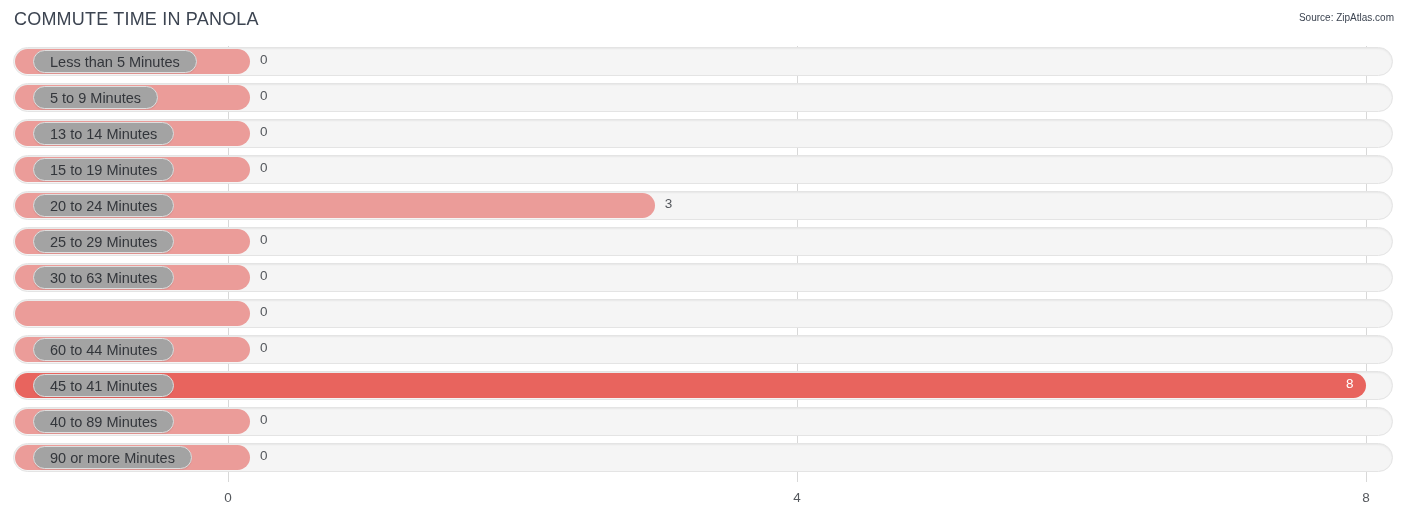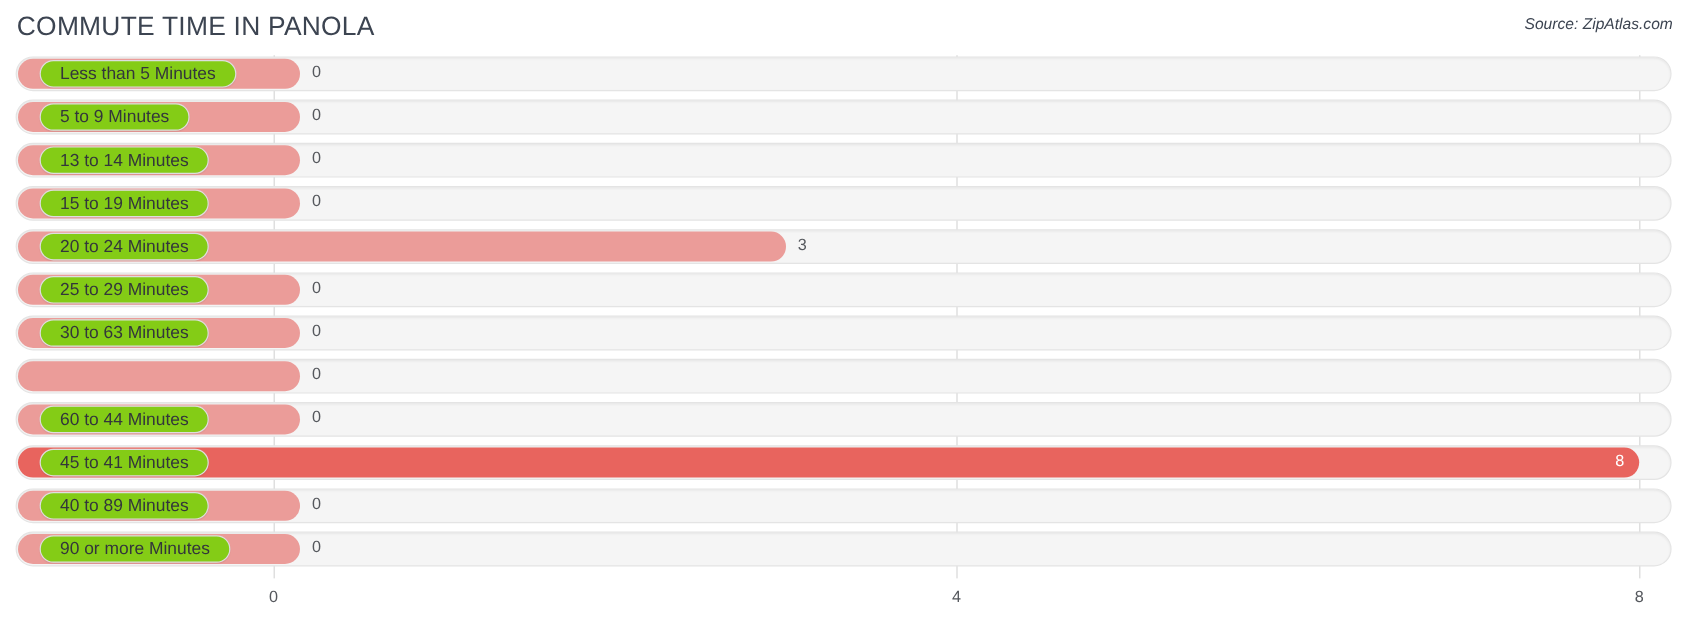--- a/index.html
+++ b/index.html
@@ -20,32 +20,31 @@
   .header {
     position: absolute;
     left: 0; top: 0;
     width: 1406px;
     height: 44px;
   }
   .chart-title {
     position: absolute;
     left: 14px;
     top: 9px;
-    font-size: 22px;
+    font-size: 18px;
     font-weight: 400;
     color: #3c4451;
     letter-spacing: 0.2px;
     white-space: nowrap;
   }
   .source-note {
     position: absolute;
     right: 12px;
     top: 12px;
-    font-size: 13px;
-    font-style: italic;
+    font-size: 10px;
     color: #3c4451;
     white-space: nowrap;
   }
 
   
   .plot {
     position: absolute;
     left: 0;
     top: 44px;
     width: 1406px;
@@ -107,21 +106,21 @@
   }
 
   
   .label-chip {
     position: absolute;
     top: 6px;
     left: 33px;
     height: 23px;
     line-height: 23px;
     padding: 0 16px;
-    background: #84cc16;
+    background: #a3a3a3;
     border: 1px solid #dedede;
     border-radius: 12px;
     font-size: 14.5px;
     color: #33363b;
     white-space: nowrap;
     box-sizing: border-box;
     box-shadow: 0 1px 1px rgba(0,0,0,0.07);
   }
 
   

